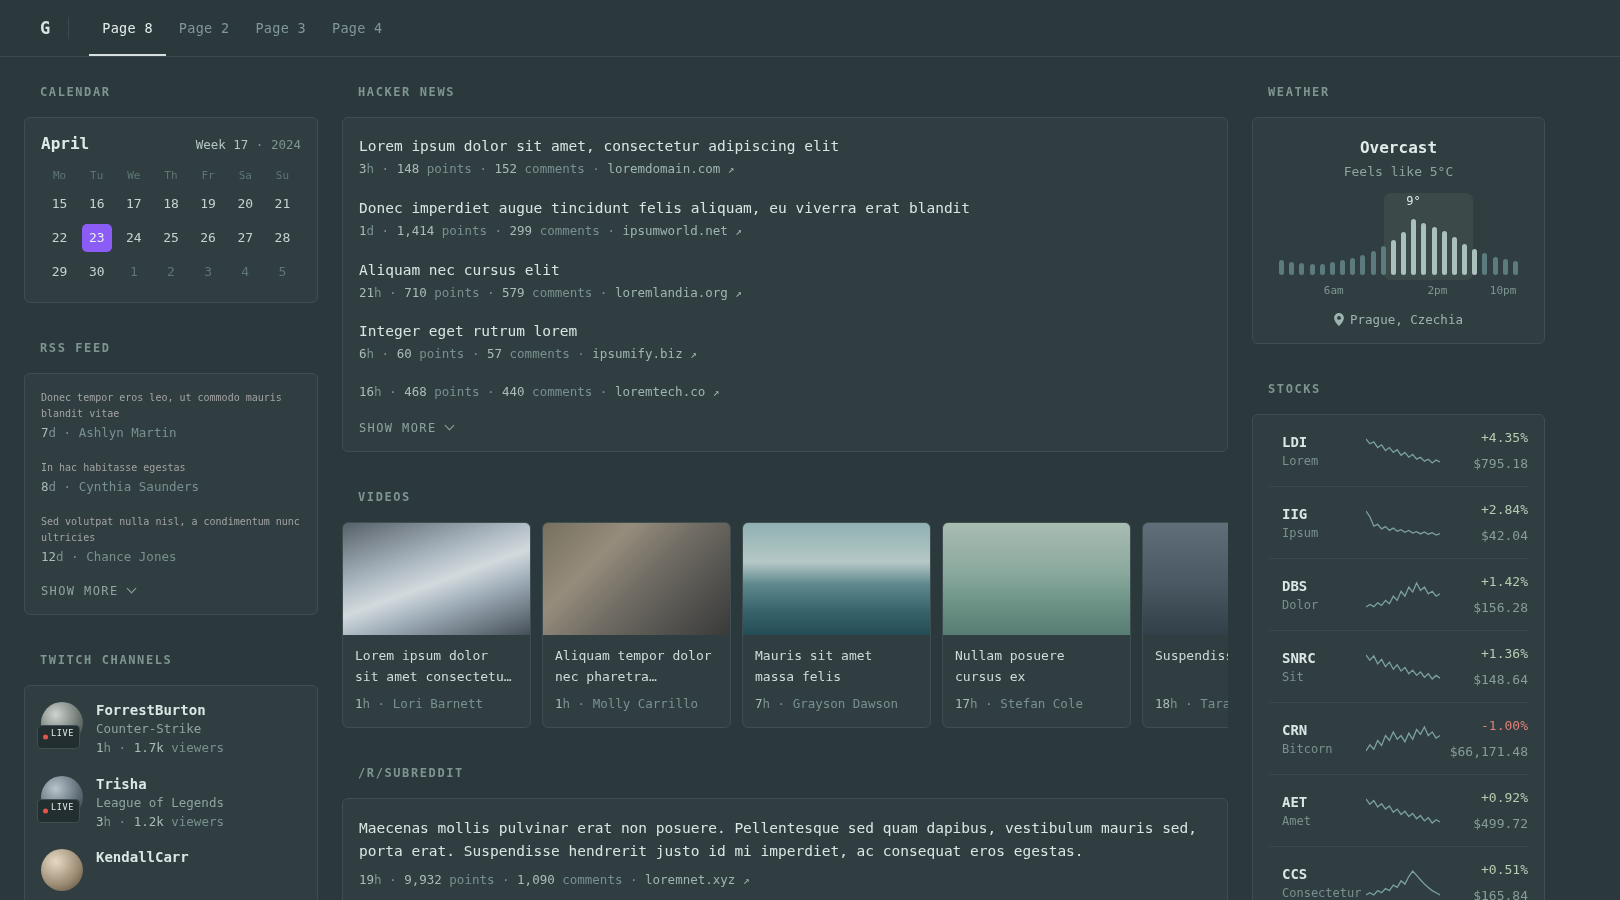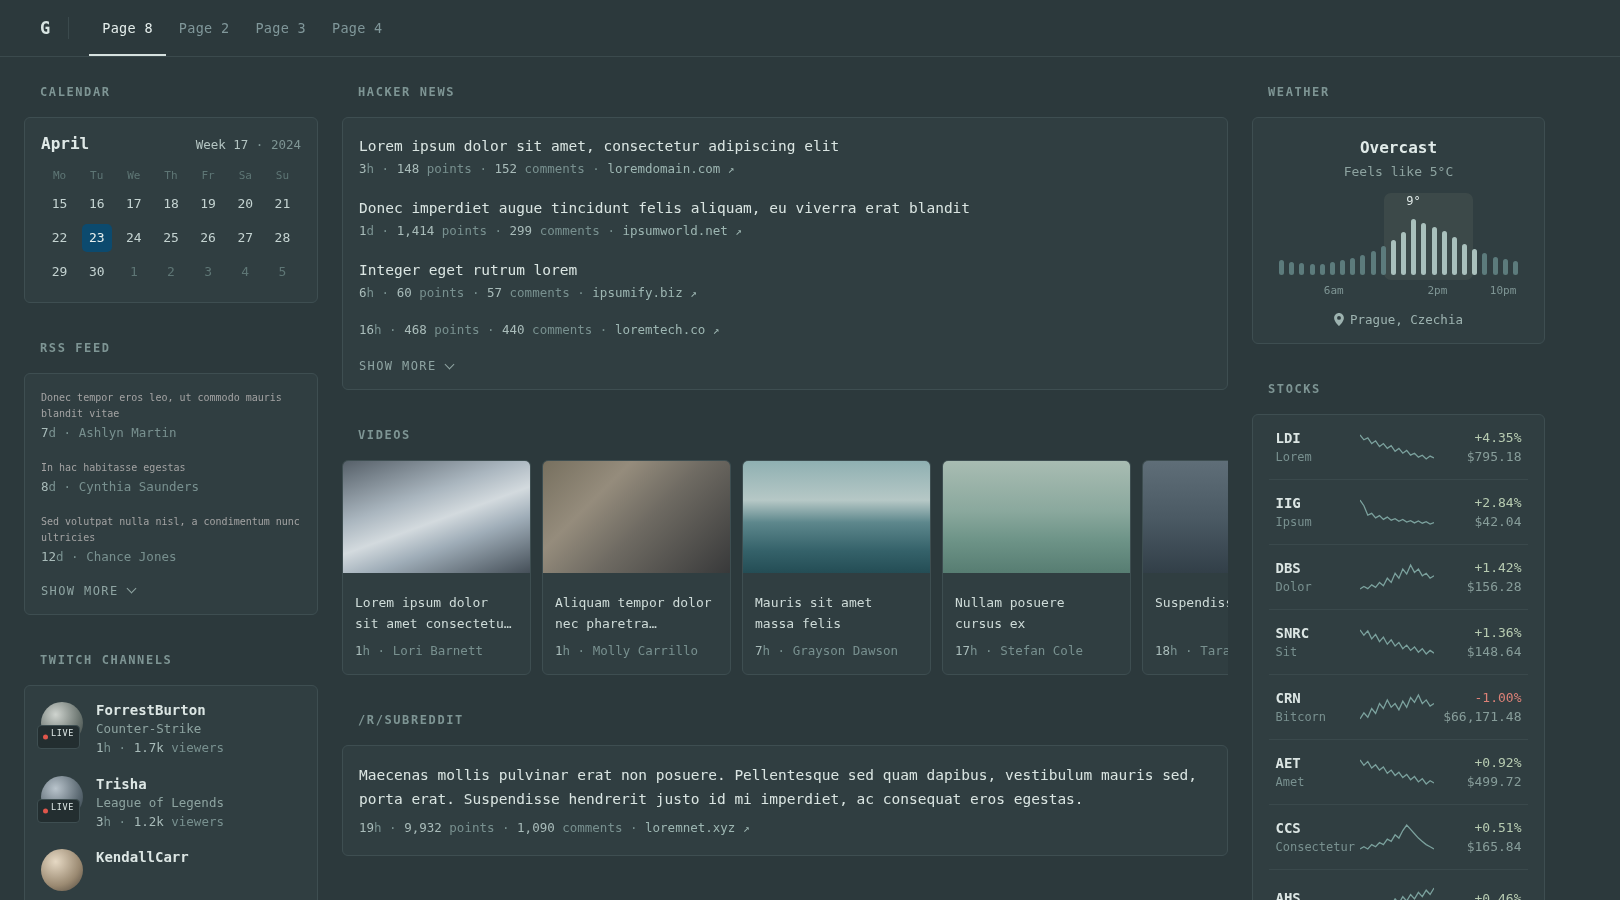--- a/index.html
+++ b/index.html
@@ -28,21 +28,21 @@
 
   
   .cal-card{padding:16px;}
   .cal-head{display:flex;justify-content:space-between;align-items:baseline;}
   .cal-month{font-size:16px;font-weight:700;color:#dfe9e7;}
   .cal-meta{font-size:12.5px;color:#7e9594;}
   .cal-week{color:#b4c5c2;}
   .cal-grid{display:grid;grid-template-columns:repeat(7,1fr);row-gap:6px;margin-top:16px;justify-items:center;}
   .dow{font-size:11px;color:#5e7675;margin-bottom:2px;}
   .day{font-size:13px;color:#c4d3d1;width:30px;height:28px;line-height:28px;text-align:center;cursor:pointer;border-radius:5px;}
-  .day.sel{background:#0c4a6e;color:#e9f0ee;}
+  .day.sel{background:#8b5cf6;color:#e9f0ee;}
   .day.out{color:#5e7675;}
 
   
   .feed-card{padding:16px;}
   .feed-item{margin-bottom:17px;cursor:pointer;}
   .feed-title{font-size:10px;line-height:1.55;color:#a3a3a3;}
 
   
   .tw-card{padding:16px;}
   .tw-row{display:flex;gap:13px;margin-bottom:18px;cursor:pointer;align-items:flex-start;}
@@ -58,21 +58,21 @@
 
   
   .hn-card{padding:18px 16px 16px;}
   .hn-item{margin-bottom:19px;cursor:pointer;}
   .hn-title{font-size:14.5px;color:#dae5e2;line-height:1.45;}
 
   
   .videos-row{display:flex;gap:11px;overflow:hidden;}
   .vcard{width:189px;flex:none;background:#303e41;border:1px solid #3e4e51;border-radius:6px;overflow:hidden;cursor:pointer;}
   .thumb{height:112px;}
-  .vbody{padding:20px 12px 13px;}
+  .vbody{padding:11px 12px 13px;}
   .vtitle{font-size:13px;line-height:1.6;color:#cedbd8;height:42px;overflow:hidden;}
   .vbody .meta{margin-top:7px;}
   .th-cross{background:linear-gradient(160deg,#566069 0%,#aab6bf 35%,#d3dade 52%,#9fadb8 68%,#454f58 100%);}
   .th-camera{background:linear-gradient(135deg,#77705f 0%,#958c7c 30%,#6e6a62 55%,#38393a 100%);}
   .th-boat{background:linear-gradient(180deg,#8fb0b2 0%,#b6c8c6 35%,#5d878c 55%,#35626a 80%,#244d55 100%);}
   .th-canoe{background:linear-gradient(180deg,#a8bcb2 0%,#8aa89d 45%,#6e9488 70%,#577d72 100%);}
   .th-fog{background:linear-gradient(180deg,#5f6e78 0%,#4b5a64 50%,#323f48 100%);}
 
   
   .sr-card{padding:18px 16px;}
@@ -89,31 +89,31 @@
   .wx-bar.bright{background:#a9c0bc;}
   .wx-highlight{position:absolute;top:-20px;bottom:-5px;background:rgba(222,229,180,.07);border-radius:7px;z-index:0;}
   .wx-peak{position:absolute;top:-19px;transform:translateX(-50%);font-size:12px;color:#dfe9e7;z-index:2;}
   .wx-times{position:relative;height:15px;margin:9px 6px 0;}
   .wx-time{position:absolute;transform:translateX(-50%);font-size:11px;color:#7e9594;top:0;}
   .wx-loc{display:flex;align-items:center;justify-content:center;gap:6px;margin-top:13px;font-size:12.5px;color:#9db3b0;cursor:pointer;}
   .pin{width:10px;height:13px;fill:#9db3b0;}
 
   
   .stocks-card{padding:0 16px;overflow:hidden;}
-  .stock-row{display:flex;align-items:center;justify-content:center;padding:15px 0;border-top:1px solid #3a494c;cursor:pointer;}
+  .stock-row{display:flex;align-items:center;justify-content:flex-end;padding:15px 0;border-top:1px solid #3a494c;cursor:pointer;}
   .stock-row:first-child{border-top:none;}
   .st-left{width:84px;}
   .st-ticker{font-size:14px;font-weight:700;color:#dce6e4;}
   .st-name{font-size:12px;color:#78908f;margin-top:4px;}
   .spark{width:74px;height:30px;flex:none;}
   .spark polyline{fill:none;stroke:#7ba19d;stroke-width:1.3;}
   .st-right{text-align:right;min-width:88px;}
   .st-change{font-size:13px;color:#b7cbb1;}
   .st-change.neg{color:#dd8177;}
-  .st-price{font-size:13px;color:#879d9a;margin-top:4px;}
+  .st-price{font-size:13px;color:#879d9a;margin-top:11px;}
 </style>
 </head>
 <body>
 
 <div class="page">
 
   <header class="topbar">
     <div class="logo">G</div>
     <div class="tb-divider"></div>
     <nav class="tabs">
@@ -234,20 +234,24 @@
         <h2 class="sec">HACKER NEWS</h2>
         <div class="card hn-card">
           <div>
               <div class="hn-item">
                 <div class="hn-title">Lorem ipsum dolor sit amet, consectetur adipiscing elit</div>
                 <div class="meta"><span class="num">3</span><span>h · </span><span class="num">148</span><span> points · </span><span class="num">152</span><span> comments · </span><span class="link">loremdomain.com <span class="ext">↗</span></span></div>
               </div>
               <div class="hn-item">
                 <div class="hn-title">Donec imperdiet augue tincidunt felis aliquam, eu viverra erat blandit</div>
                 <div class="meta"><span class="num">1</span><span>d · </span><span class="num">1,414</span><span> points · </span><span class="num">299</span><span> comments · </span><span class="link">ipsumworld.net <span class="ext">↗</span></span></div>
+              </div>
+              <div class="hn-item">
+                <div class="hn-title">Aliquam nec cursus elit</div>
+                <div class="meta"><span class="num">21</span><span>h · </span><span class="num">710</span><span> points · </span><span class="num">579</span><span> comments · </span><span class="link">loremlandia.org <span class="ext">↗</span></span></div>
               </div>
               <div class="hn-item">
                 <div class="hn-title">Integer eget rutrum lorem</div>
                 <div class="meta"><span class="num">6</span><span>h · </span><span class="num">60</span><span> points · </span><span class="num">57</span><span> comments · </span><span class="link">ipsumify.biz <span class="ext">↗</span></span></div>
               </div>
               <div class="hn-item">
                 <div class="meta"><span class="num">16</span><span>h · </span><span class="num">468</span><span> points · </span><span class="num">440</span><span> comments · </span><span class="link">loremtech.co <span class="ext">↗</span></span></div>
               </div>
             </div>
           <button class="show-more">

